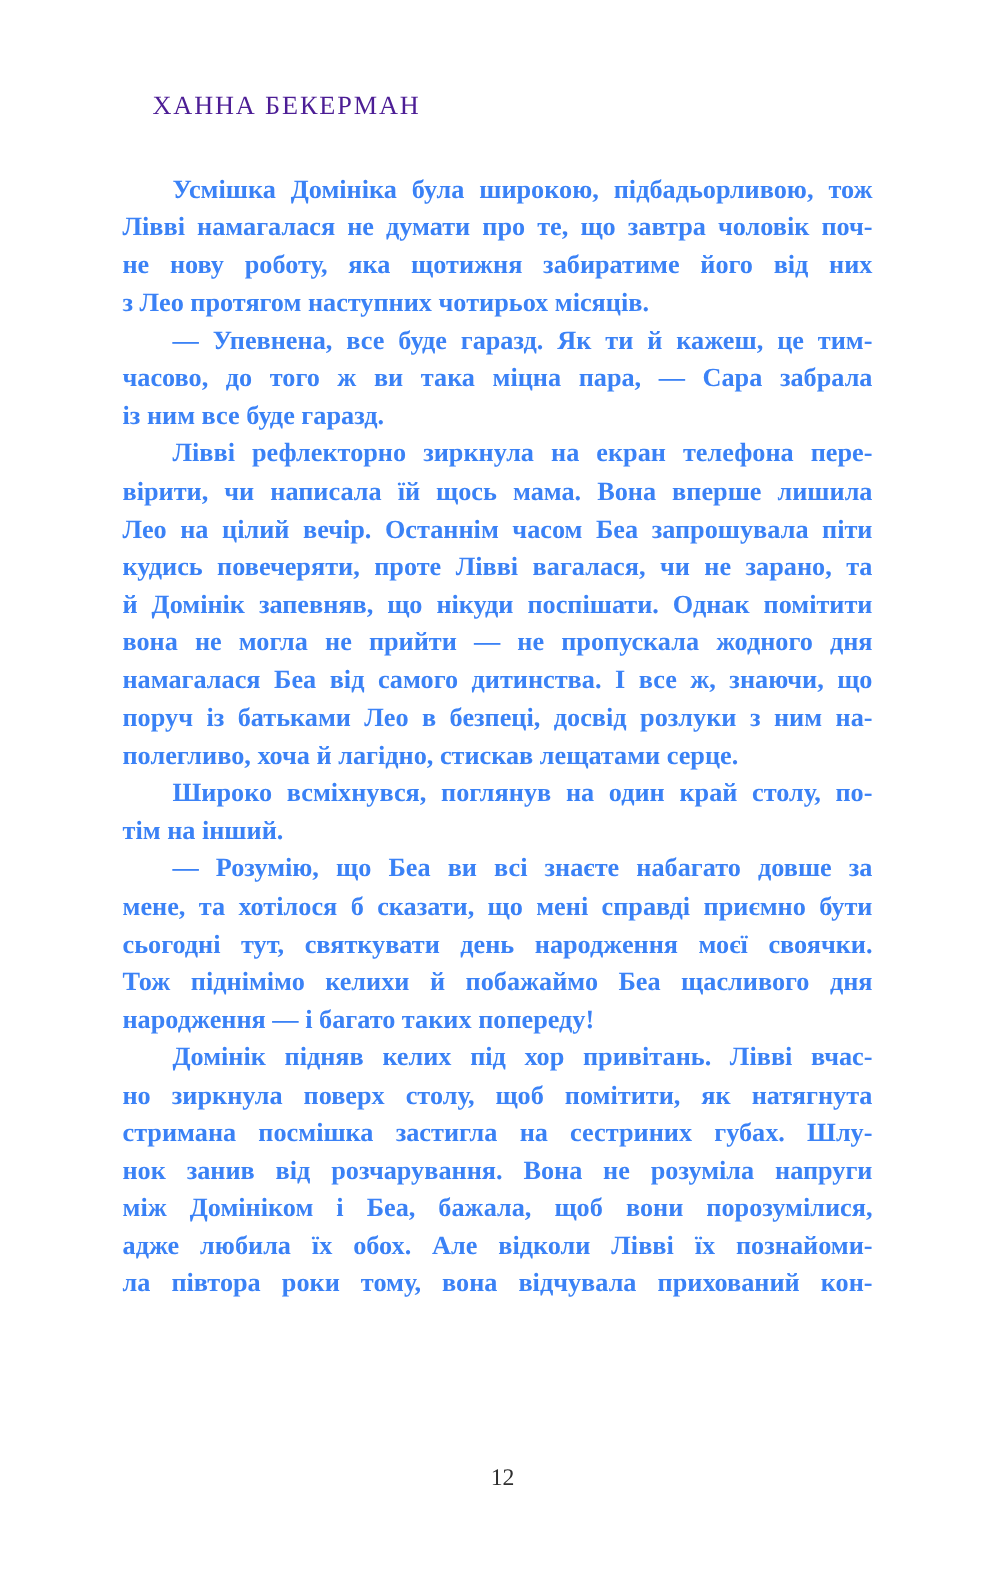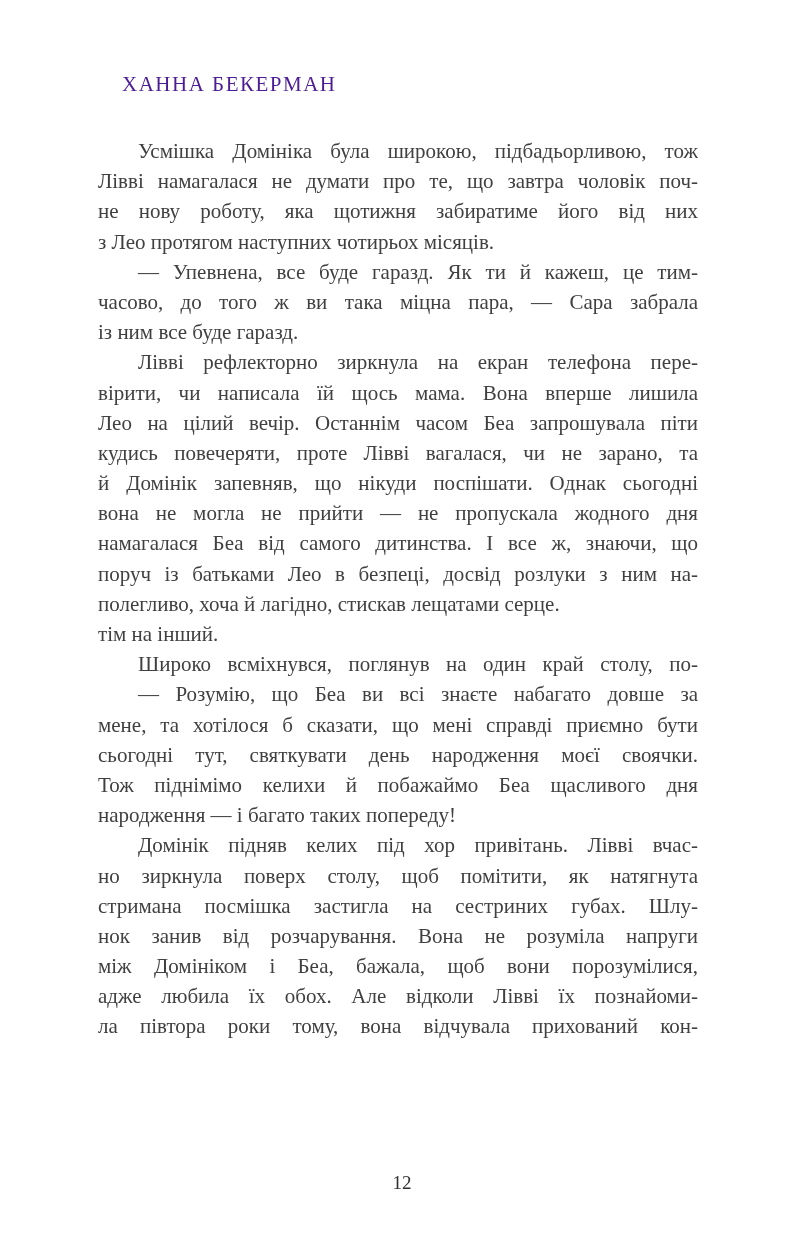--- a/index.html
+++ b/index.html
@@ -22,23 +22,24 @@
     font-size: 21px;
     letter-spacing: 1.5px;
     color: #4c1d95;
     font-weight: normal;
   }
   .text-block {
     position: absolute;
     left: 98px;
     top: 136px;
     width: 600px;
-    color: #404040;
+    color: #3b82f6;
     font-size: 21px;
     line-height: 30.2px;
+    font-weight: bold;
   }
   .paragraph {
     margin: 0;
     padding: 0;
   }
   .line {
     text-align: justify;
     text-align-last: justify;
     height: 30.2px;
     overflow: visible;
@@ -76,29 +77,29 @@
       <div class="paragraph">
         <div class="line indent">— Упевнена, все буде гаразд. Як ти й кажеш, це тим-</div>
         <div class="line">часово, до того ж ви така міцна пара, — Сара забрала</div>
         <div class="line last">із ним все буде гаразд.</div>
       </div>
       <div class="paragraph">
         <div class="line indent">Лівві рефлекторно зиркнула на екран телефона пере-</div>
         <div class="line">вірити, чи написала їй щось мама. Вона вперше лишила</div>
         <div class="line">Лео на цілий вечір. Останнім часом Беа запрошувала піти</div>
         <div class="line">кудись повечеряти, проте Лівві вагалася, чи не зарано, та</div>
-        <div class="line">й Домінік запевняв, що нікуди поспішати. Однак сьогодні</div>
+        <div class="line">й Домінік запевняв, що нікуди поспішати. Однак помітити</div>
         <div class="line">вона не могла не прийти — не пропускала жодного дня</div>
         <div class="line">намагалася Беа від самого дитинства. І все ж, знаючи, що</div>
         <div class="line">поруч із батьками Лео в безпеці, досвід розлуки з ним на-</div>
         <div class="line last">полегливо, хоча й лагідно, стискав лещатами серце.</div>
       </div>
       <div class="paragraph">
+        <div class="line indent">Широко всміхнувся, поглянув на один край столу, по-</div>
         <div class="line last">тім на інший.</div>
-        <div class="line indent">Широко всміхнувся, поглянув на один край столу, по-</div>
       </div>
       <div class="paragraph">
         <div class="line indent">— Розумію, що Беа ви всі знаєте набагато довше за</div>
         <div class="line">мене, та хотілося б сказати, що мені справді приємно бути</div>
         <div class="line">сьогодні тут, святкувати день народження моєї своячки.</div>
         <div class="line">Тож піднімімо келихи й побажаймо Беа щасливого дня</div>
         <div class="line last">народження — і багато таких попереду!</div>
       </div>
       <div class="paragraph">
         <div class="line indent">Домінік підняв келих під хор привітань. Лівві вчас-</div>

